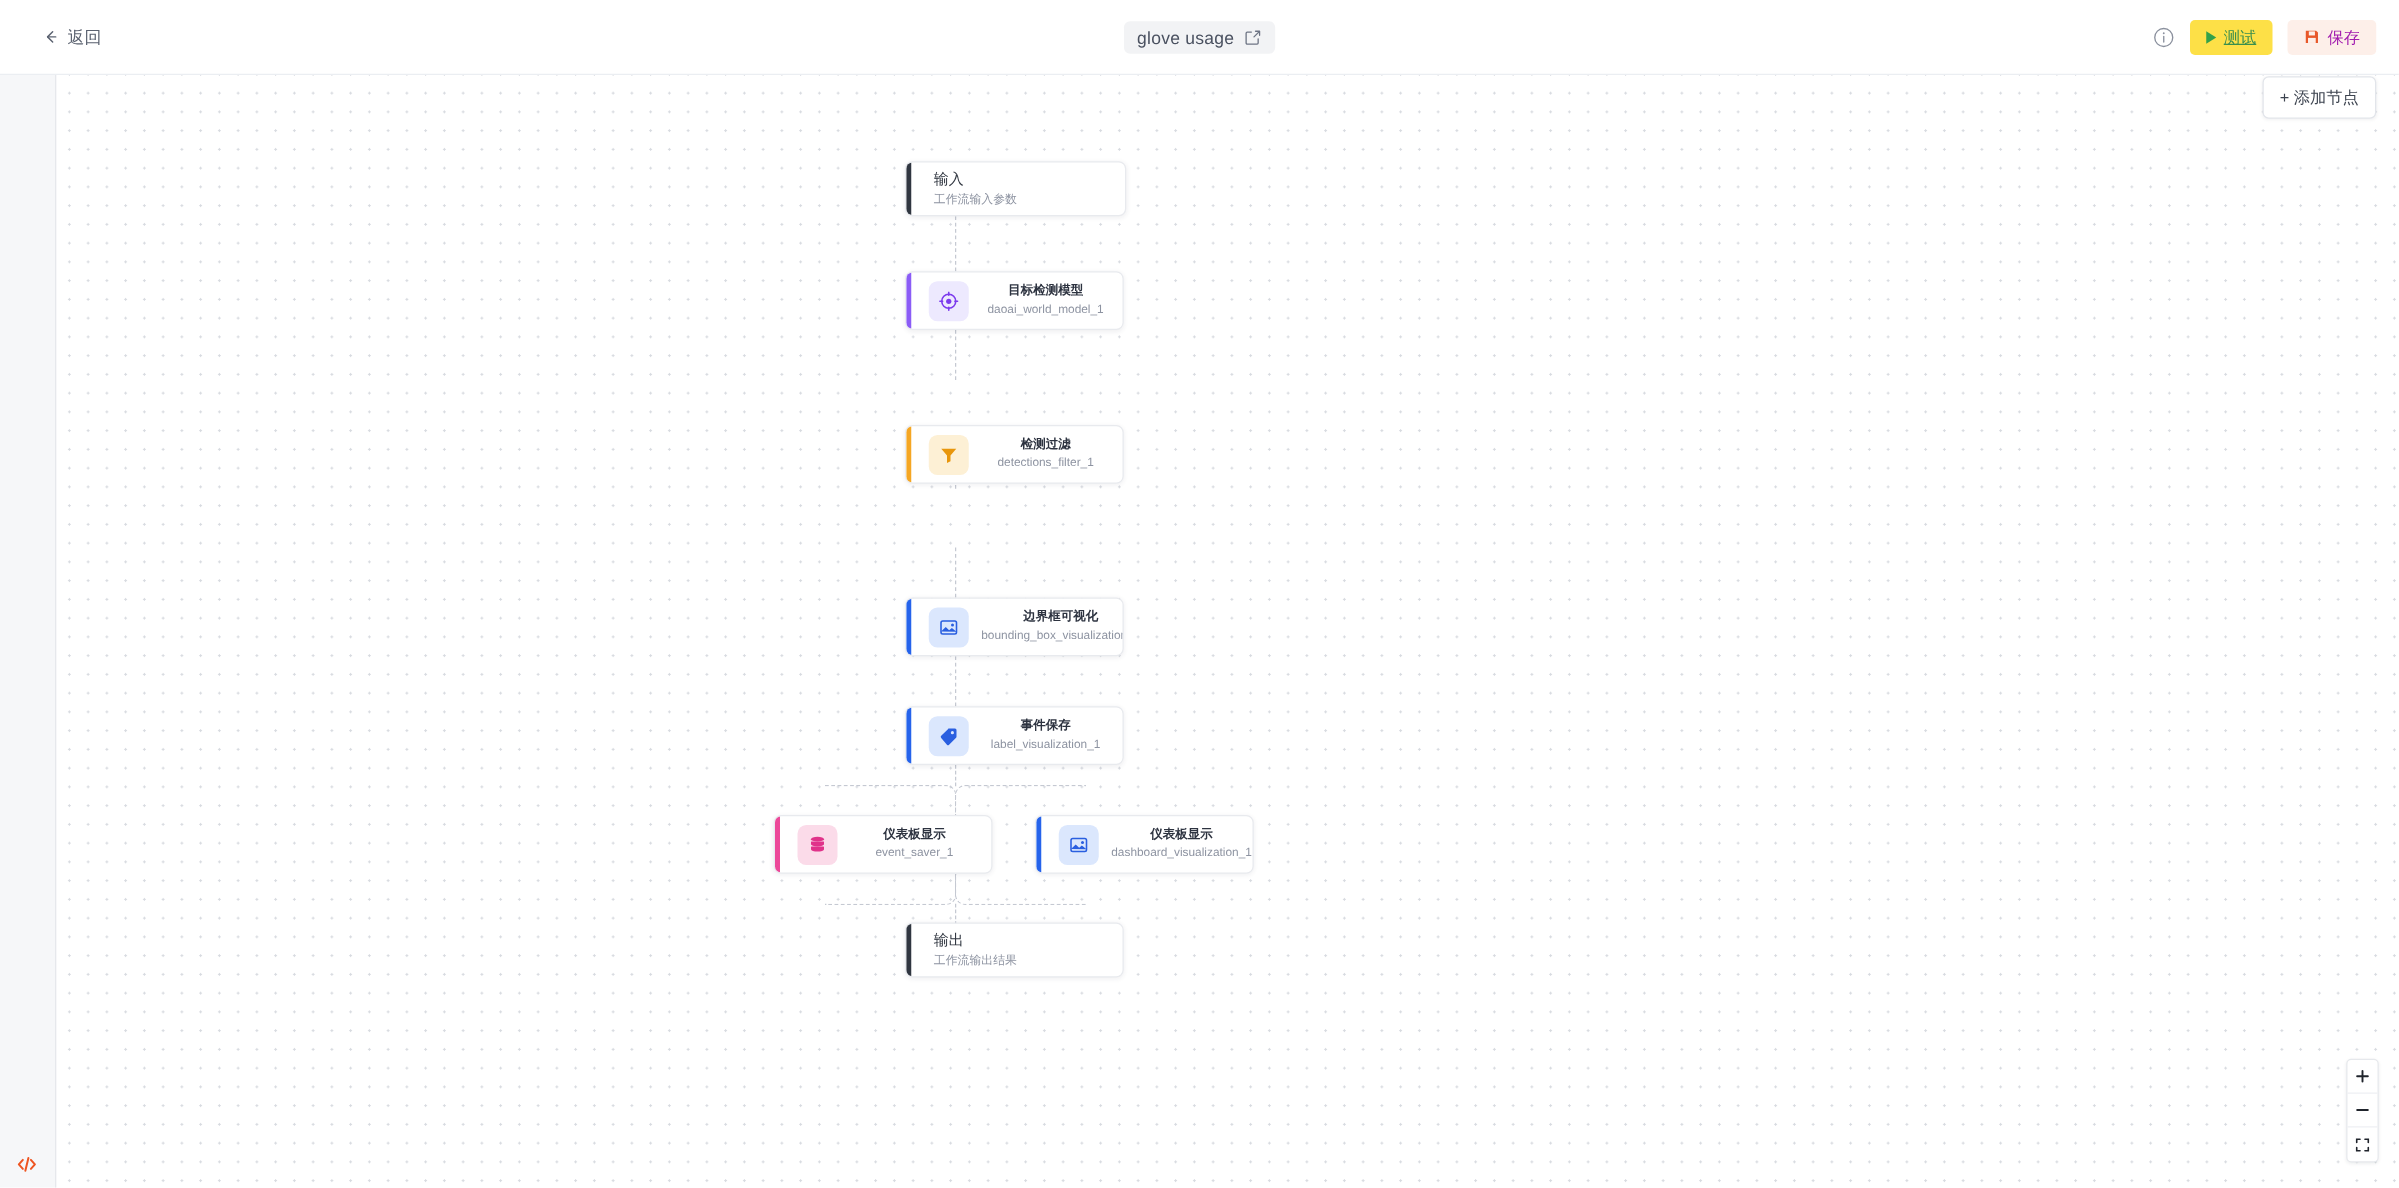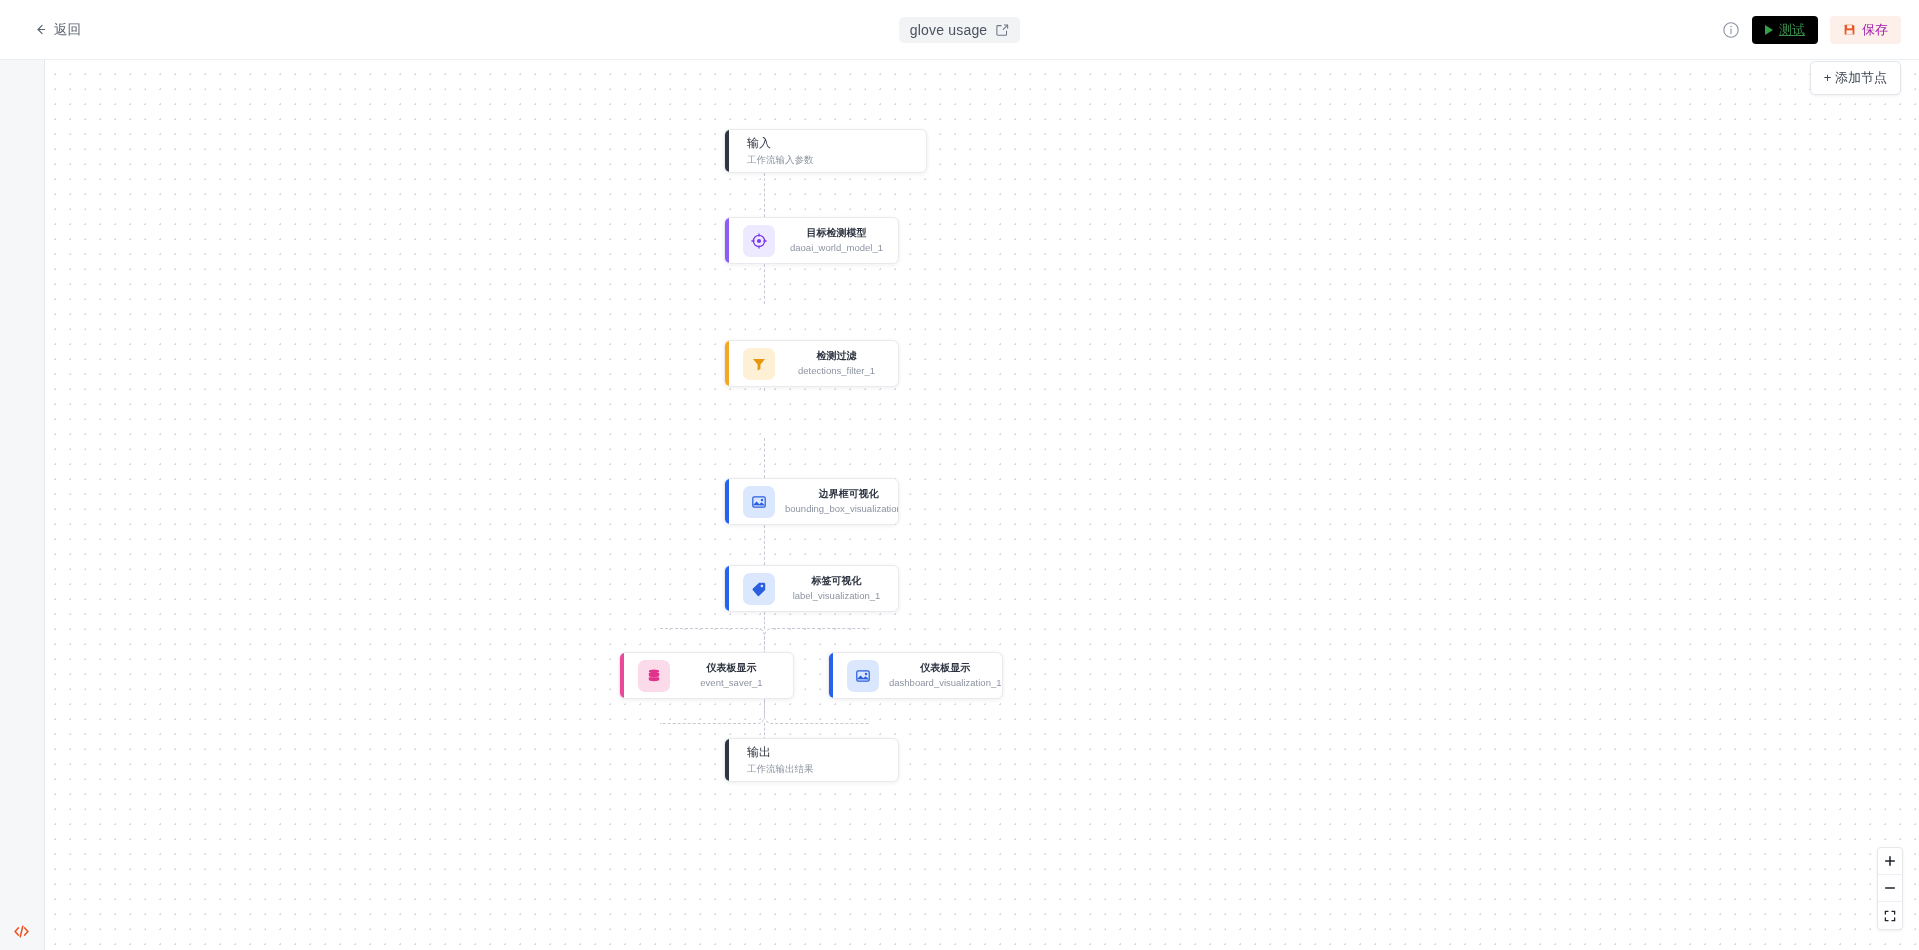--- a/index.html
+++ b/index.html
@@ -66,21 +66,21 @@
     align-items: center;
     gap: 6px;
     height: 28px;
     padding: 0 13px;
     border-radius: 4px;
     font-size: 13px;
     cursor: pointer;
     border: none;
     font-family: inherit;
   }
-  .hbtn-test { background: #000000; color: #3a8f4e; text-decoration: underline; }
+  .hbtn-test { background: #fde047; color: #3a8f4e; text-decoration: underline; }
   .hbtn-save { background: #fdefe9; color: #a21caf; text-align: center; }
   .play-tri {
     width: 0; height: 0;
     border-left: 8px solid #33a14a;
     border-top: 5px solid transparent;
     border-bottom: 5px solid transparent;
   }
   .save-ico { width: 13px; height: 13px; display: block; }
 
   
@@ -279,21 +279,21 @@
   <div class="conn vline" style="left:719px; top:479px; height:40px;"></div>
 
   <div class="conn vline" style="left:719px; top:566px; height:17px;"></div>
   <div class="conn corner-tr" style="left:615px; top:582px; width:105px; height:25px;"></div>
   <div class="conn corner-tl" style="left:719px; top:582px; width:105px; height:25px;"></div>
 
   <div class="conn corner-br" style="left:615px; top:653px; width:105px; height:25px;"></div>
   <div class="conn corner-bl" style="left:719px; top:653px; width:105px; height:25px;"></div>
   <div class="conn vline" style="left:719px; top:677px; height:17px;"></div>
 
-  <div class="node" style="left:679px; top:83px; width:203px; height:44px;align-items:center;">
+  <div class="node" style="left:679px; top:83px; width:177px; height:44px;align-items:center;">
     <div class="accent" style="background:#303640;"></div>
     <div class="node-body io">
       <div class="node-title">输入</div>
       <div class="node-sub">工作流输入参数</div>
     </div>
   </div>
 
   <div class="node" style="left:679px; top:171px; width:175px; height:47px;">
     <div class="accent" style="background:#8b5cf6;"></div>
     <div class="node-icon" style="background:#ede9fe; color:#7c3aed;">
@@ -340,21 +340,21 @@
 
   <div class="node" style="left:679px; top:519px; width:175px; height:47px;">
     <div class="accent" style="background:#2563eb;"></div>
     <div class="node-icon" style="background:#dbe7fd; color:#2a5fe0;">
       <svg viewBox="0 0 16 16" fill="currentColor">
         <path d="M7.6 1.8H13a1.2 1.2 0 0 1 1.2 1.2v5.4c0 .3-.12.6-.34.83l-5.6 5.6a1.2 1.2 0 0 1-1.7 0L1.95 9.3a1.2 1.2 0 0 1 0-1.7l5.6-5.45c.02-.02 0 0 .05-.05z"></path>
         <circle cx="10.9" cy="5.1" r="1.25" fill="#dbe7fd"></circle>
       </svg>
     </div>
     <div class="node-body">
-      <div class="node-title">标签可视化</div>
+      <div class="node-title">事件保存</div>
       <div class="node-sub">label_visualization_1</div>
     </div>
   </div>
 
   <div class="node" style="left:574px; top:606px; width:175px; height:47px;">
     <div class="accent" style="background:#ec4899;"></div>
     <div class="node-icon" style="background:#fbdbe9; color:#e0338a;">
       <svg viewBox="0 0 16 16" fill="currentColor">
         <ellipse cx="8" cy="3.3" rx="5.2" ry="1.9"></ellipse>
         <rect x="2.8" y="5.1" width="10.4" height="2.2" rx=".3"></rect>

